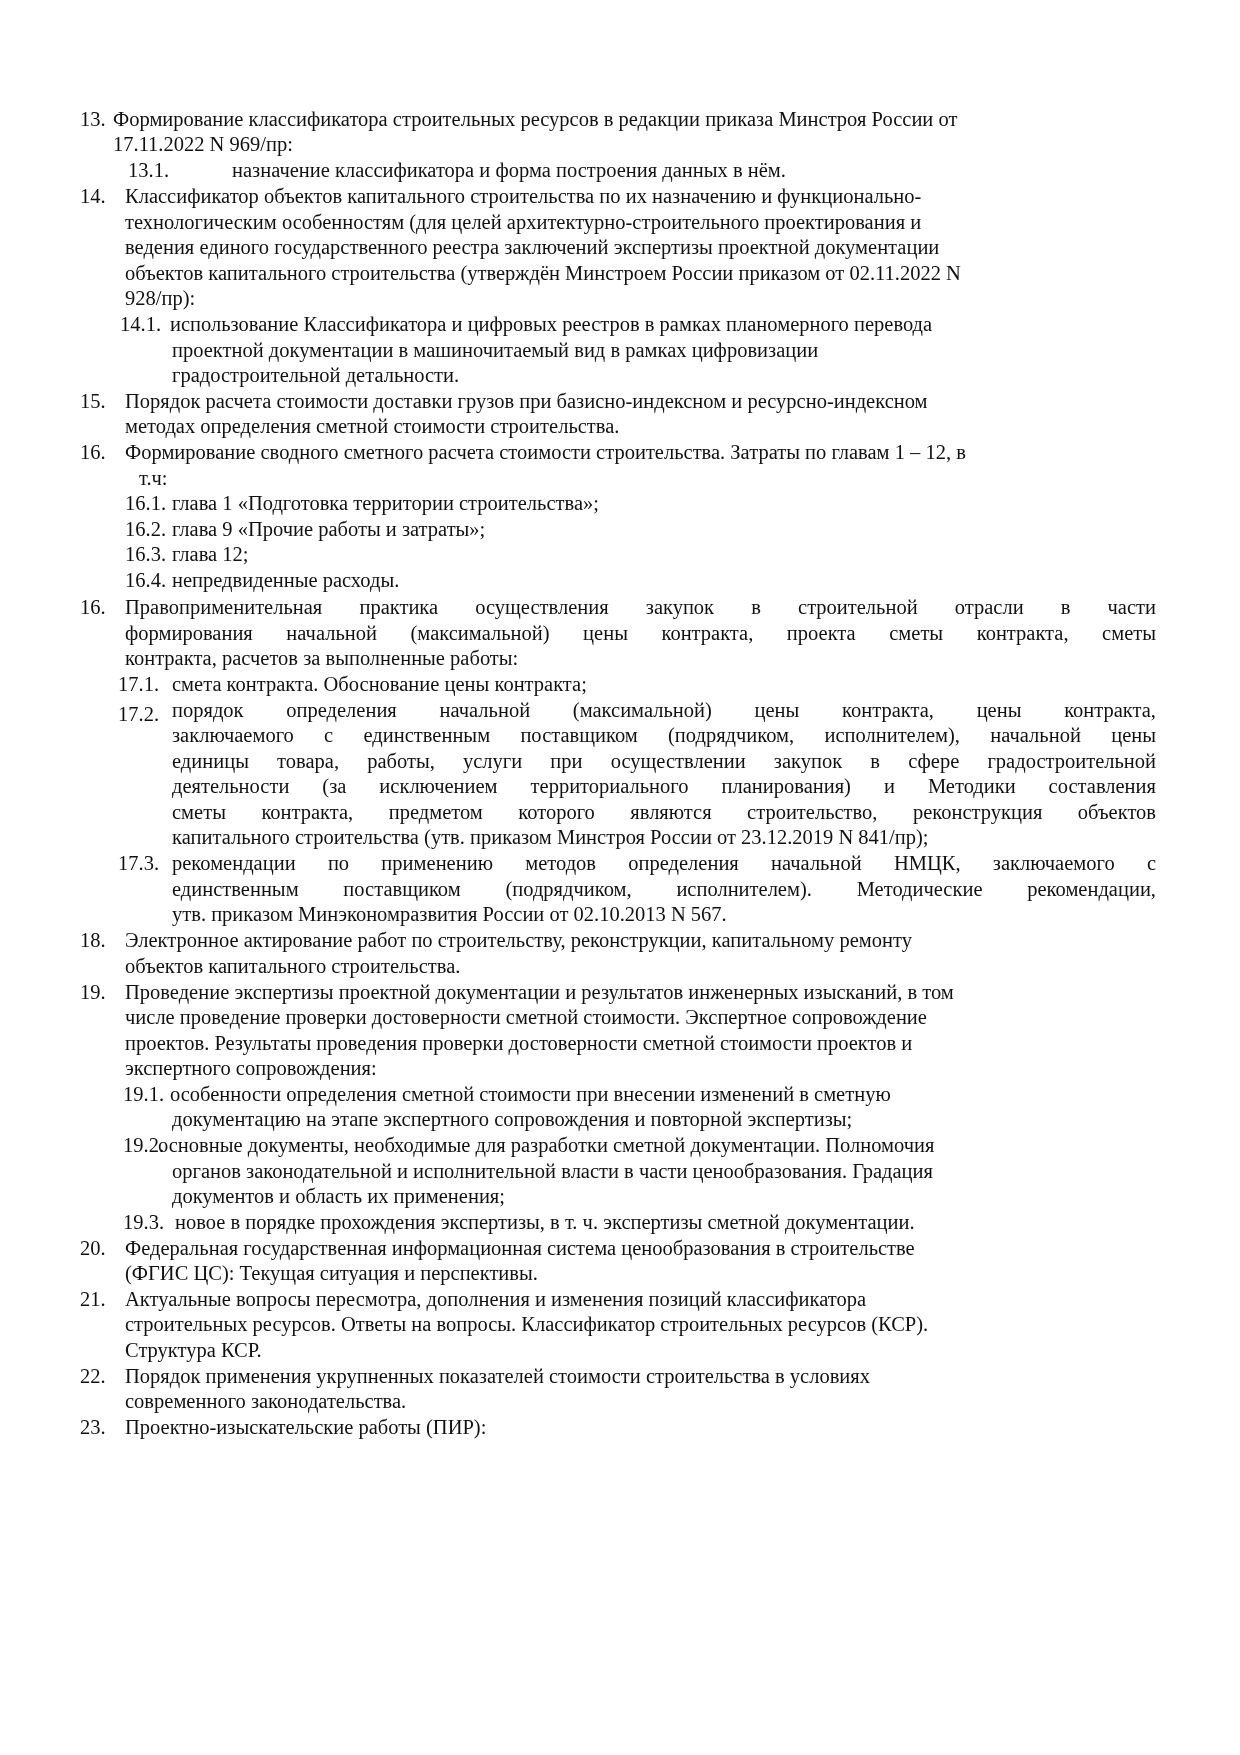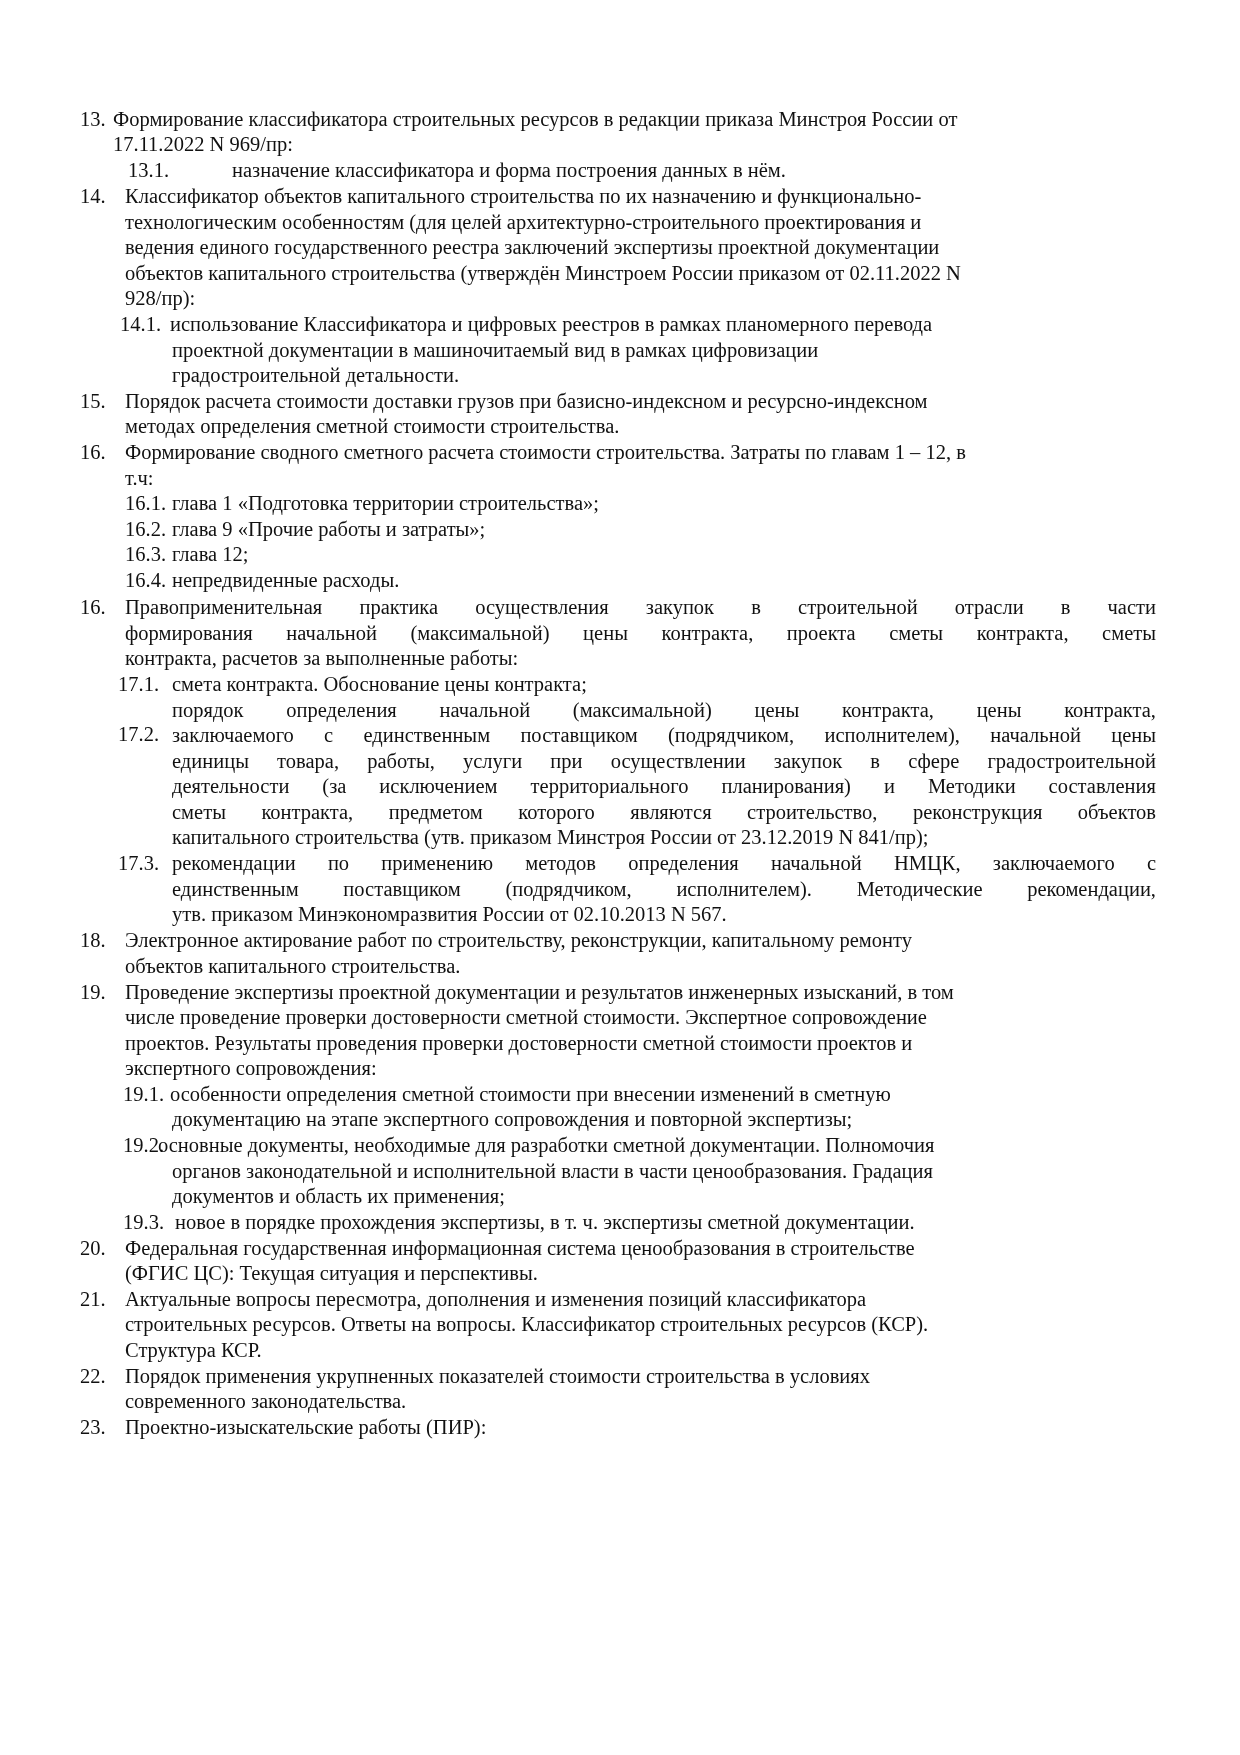--- a/index.html
+++ b/index.html
@@ -68,21 +68,21 @@
     <span class="num" style="left:80px;top:389px;">15.</span>
     <div class="ln" style="left:125px;top:389px;">Порядок расчета стоимости доставки грузов при базисно-индексном и ресурсно-индексном</div>
     <div class="ln" style="left:125px;top:414px;">методах определения сметной стоимости строительства.</div>
   </div>
 
   <div>
     <span class="num" style="left:80px;top:440px;">16.</span>
     <div class="ln just" style="left:125px;top:440px;width:1031px;">
         <span>Формирование сводного сметного расчета стоимости строительства. Затраты по главам 1 – 12, в</span>
       </div>
-    <div class="ln" style="left:125px;top:466px;">т.ч:</div>
+    <div class="ln" style="left:139px;top:466px;">т.ч:</div>
     <span class="num" style="left:125px;top:491px;">16.1.</span>
     <div class="ln" style="left:172px;top:491px;">глава 1 «Подготовка территории строительства»;</div>
     <span class="num" style="left:125px;top:517px;">16.2.</span>
     <div class="ln" style="left:172px;top:517px;">глава 9 «Прочие работы и затраты»;</div>
     <span class="num" style="left:125px;top:542px;">16.3.</span>
     <div class="ln" style="left:172px;top:542px;">глава 12;</div>
     <span class="num" style="left:125px;top:568px;">16.4.</span>
     <div class="ln" style="left:172px;top:568px;">непредвиденные расходы.</div>
   </div>
 
@@ -90,21 +90,21 @@
     <span class="num" style="left:80px;top:595px;">16.</span>
     <div class="ln" style="left:125px;top:595px;width:1031px;">
         <span style="display:block;text-align:justify;text-align-last:justify;">Правоприменительная практика осуществления закупок в строительной отрасли в части</span>
       </div>
     <div class="ln" style="left:125px;top:621px;width:1031px;">
         <span style="display:block;text-align:justify;text-align-last:justify;">формирования начальной (максимальной) цены контракта, проекта сметы контракта, сметы</span>
       </div>
     <div class="ln" style="left:125px;top:646px;">контракта, расчетов за выполненные работы:</div>
     <span class="num" style="left:118px;top:672px;">17.1.</span>
     <div class="ln" style="left:172px;top:672px;">смета контракта. Обоснование цены контракта;</div>
-    <span class="num" style="left:118px;top:722px;">17.2.</span>
+    <span class="num" style="left:118px;top:702px;">17.2.</span>
     <div class="ln" style="left:172px;top:698px;width:984px;">
         <span style="display:block;text-align:justify;text-align-last:justify;">порядок определения начальной (максимальной) цены контракта, цены контракта,</span>
       </div>
     <div class="ln" style="left:172px;top:723px;width:984px;">
         <span style="display:block;text-align:justify;text-align-last:justify;">заключаемого с единственным поставщиком (подрядчиком, исполнителем), начальной цены</span>
       </div>
     <div class="ln" style="left:172px;top:749px;width:984px;">
         <span style="display:block;text-align:justify;text-align-last:justify;">единицы товара, работы, услуги при осуществлении закупок в сфере градостроительной</span>
       </div>
     <div class="ln" style="left:172px;top:774px;width:984px;">

